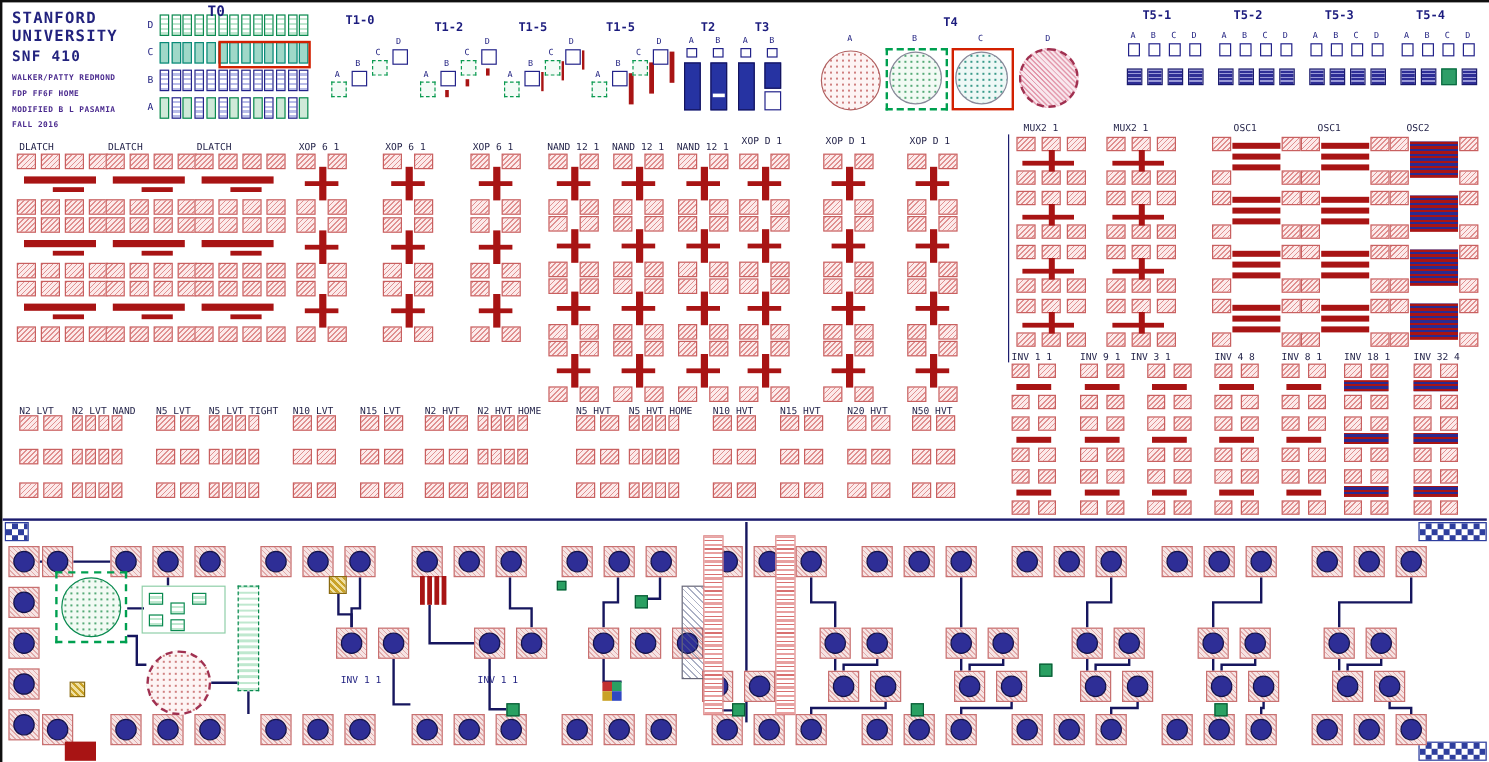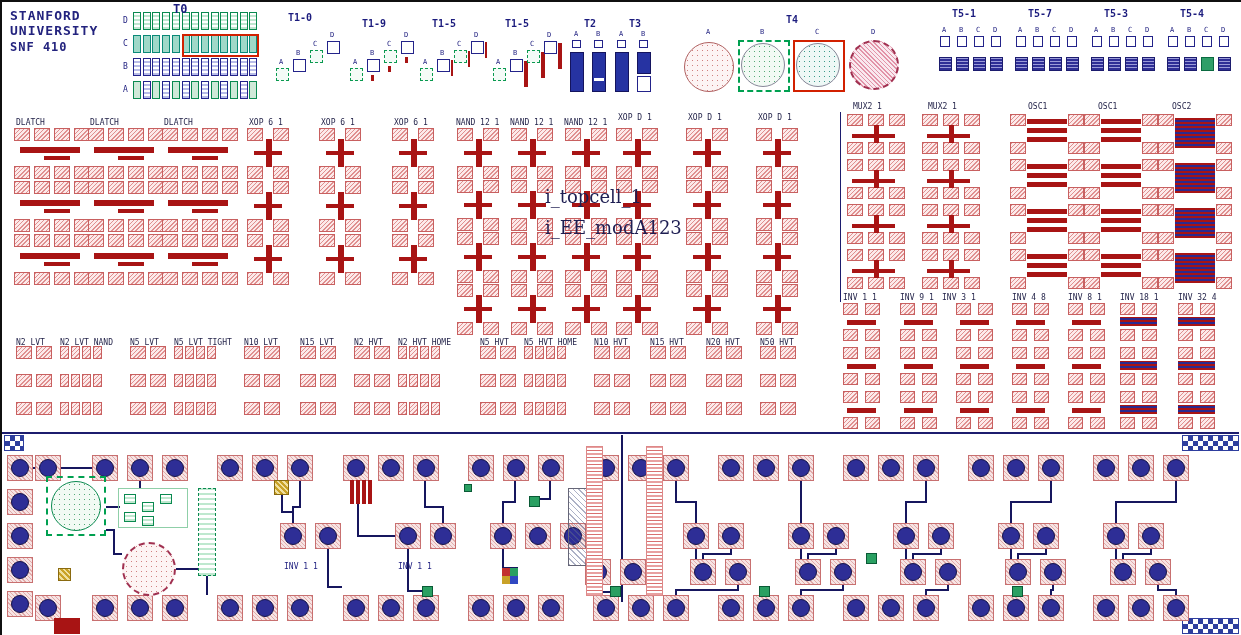--- a/index.html
+++ b/index.html
@@ -55,20 +55,26 @@
   .pinkcol{border:1px solid #d88;background:repeating-linear-gradient(0deg,#e8a0a0 0 2px,#fff 2px 4px,#d87070 4px 5px,#fff 5px 7px);}
 </style>
 </head>
 <body>
 
 <div id="canvas">
   <div id="header">
     <div class="h1">STANFORD</div>
     <div class="h1">UNIVERSITY</div>
     <div class="h2">SNF 410</div>
+    <div id="hnotes">
+      <div class="hnote">WALKER/PATTY REDMOND</div>
+      <div class="hnote">FDP FF6F HOME</div>
+      <div class="hnote">MODIFIED B L PASAMIA</div>
+      <div class="hnote">FALL 2016</div>
+    </div>
   </div>
 
   <svg id="wires" width="1241" height="635">
       <path d="M31,466 H33"></path>
       <path d="M59,466 H90"></path>
       <path d="M138,486 V479"></path>
       <path d="M104,505 H118"></path>
       <path d="M104,528 H112 V552 H120"></path>
       <path d="M174,567 H196"></path>
       <path d="M205,574 V593"></path>
@@ -165,21 +171,21 @@
       <div class="abs redbox" style="left: 180px; top: 32px; width: 77px; height: 23px;"></div>
       <div class="abs lbl med" style="left: 286px; top: 10px;">T1-0</div>
       <div class="abs lbl tiny" style="left: 277px; top: 56px;">A</div>
       <div class="abs sq-green" style="left: 274px; top: 66px; width: 13px; height: 13px;"></div>
       <div class="abs lbl tiny" style="left: 294px; top: 47px;">B</div>
       <div class="abs sq-navy" style="left: 291px; top: 57px; width: 13px; height: 13px;"></div>
       <div class="abs lbl tiny" style="left: 311px; top: 38px;">C</div>
       <div class="abs sq-green" style="left: 308px; top: 48px; width: 13px; height: 13px;"></div>
       <div class="abs lbl tiny" style="left: 328px; top: 29px;">D</div>
       <div class="abs sq-navy" style="left: 325px; top: 39px; width: 13px; height: 13px;"></div>
-      <div class="abs lbl med" style="left: 360px; top: 16px;">T1-9</div>
+      <div class="abs lbl med" style="left: 360px; top: 16px;">T1-2</div>
       <div class="abs lbl tiny" style="left: 351px; top: 56px;">A</div>
       <div class="abs sq-green" style="left: 348px; top: 66px; width: 13px; height: 13px;"></div>
       <div class="abs lbl tiny" style="left: 368px; top: 47px;">B</div>
       <div class="abs sq-navy" style="left: 365px; top: 57px; width: 13px; height: 13px;"></div>
       <div class="abs rbar" style="left: 369px; top: 73px; width: 3px; height: 6px;"></div>
       <div class="abs lbl tiny" style="left: 385px; top: 38px;">C</div>
       <div class="abs sq-green" style="left: 382px; top: 48px; width: 13px; height: 13px;"></div>
       <div class="abs rbar" style="left: 386px; top: 64px; width: 3px; height: 6px;"></div>
       <div class="abs lbl tiny" style="left: 402px; top: 29px;">D</div>
       <div class="abs sq-navy" style="left: 399px; top: 39px; width: 13px; height: 13px;"></div>
@@ -241,21 +247,21 @@
       <div class="abs t5-navy" style="left: 937px; top: 55px; width: 13px; height: 14px;"></div>
       <div class="abs lbl tiny" style="left: 957px; top: 24px;">B</div>
       <div class="abs sq-navy" style="left: 955px; top: 34px; width: 10px; height: 11px;"></div>
       <div class="abs t5-navy" style="left: 954px; top: 55px; width: 13px; height: 14px;"></div>
       <div class="abs lbl tiny" style="left: 974px; top: 24px;">C</div>
       <div class="abs sq-navy" style="left: 972px; top: 34px; width: 10px; height: 11px;"></div>
       <div class="abs t5-navy" style="left: 971px; top: 55px; width: 13px; height: 14px;"></div>
       <div class="abs lbl tiny" style="left: 991px; top: 24px;">D</div>
       <div class="abs sq-navy" style="left: 989px; top: 34px; width: 10px; height: 11px;"></div>
       <div class="abs t5-navy" style="left: 988px; top: 55px; width: 13px; height: 14px;"></div>
-      <div class="abs lbl med" style="left: 1026px; top: 6px;">T5-7</div>
+      <div class="abs lbl med" style="left: 1026px; top: 6px;">T5-2</div>
       <div class="abs lbl tiny" style="left: 1016px; top: 24px;">A</div>
       <div class="abs sq-navy" style="left: 1014px; top: 34px; width: 10px; height: 11px;"></div>
       <div class="abs t5-navy" style="left: 1013px; top: 55px; width: 13px; height: 14px;"></div>
       <div class="abs lbl tiny" style="left: 1033px; top: 24px;">B</div>
       <div class="abs sq-navy" style="left: 1031px; top: 34px; width: 10px; height: 11px;"></div>
       <div class="abs t5-navy" style="left: 1030px; top: 55px; width: 13px; height: 14px;"></div>
       <div class="abs lbl tiny" style="left: 1050px; top: 24px;">C</div>
       <div class="abs sq-navy" style="left: 1048px; top: 34px; width: 10px; height: 11px;"></div>
       <div class="abs t5-navy" style="left: 1047px; top: 55px; width: 13px; height: 14px;"></div>
       <div class="abs lbl tiny" style="left: 1067px; top: 24px;">D</div>
@@ -1089,17 +1095,13 @@
       <div class="abs " style="left: 500px; top: 566px; width: 8px; height: 8px; background: rgb(194, 48, 48);"></div>
       <div class="abs " style="left: 508px; top: 566px; width: 8px; height: 8px; background: rgb(42, 160, 98);"></div>
       <div class="abs " style="left: 500px; top: 574px; width: 8px; height: 8px; background: rgb(201, 162, 39);"></div>
       <div class="abs " style="left: 508px; top: 574px; width: 8px; height: 8px; background: rgb(48, 72, 194);"></div>
       <div class="abs goldsq" style="left: 56px; top: 566px; width: 13px; height: 13px;"></div>
       <div class="abs rbar" style="left: 52px; top: 616px; width: 26px; height: 16px;"></div>
       <div class="abs lbl small" style="left: 282px; top: 560px;">INV 1 1</div>
       <div class="abs lbl small" style="left: 396px; top: 560px;">INV 1 1</div>
     </div>
 
-  <div id="overlay">
-    <div class="ov1">i_topcell_1</div>
-    <div class="ov2">i_EE_modA123</div>
-  </div>
 </div>
 
 </body></html>

